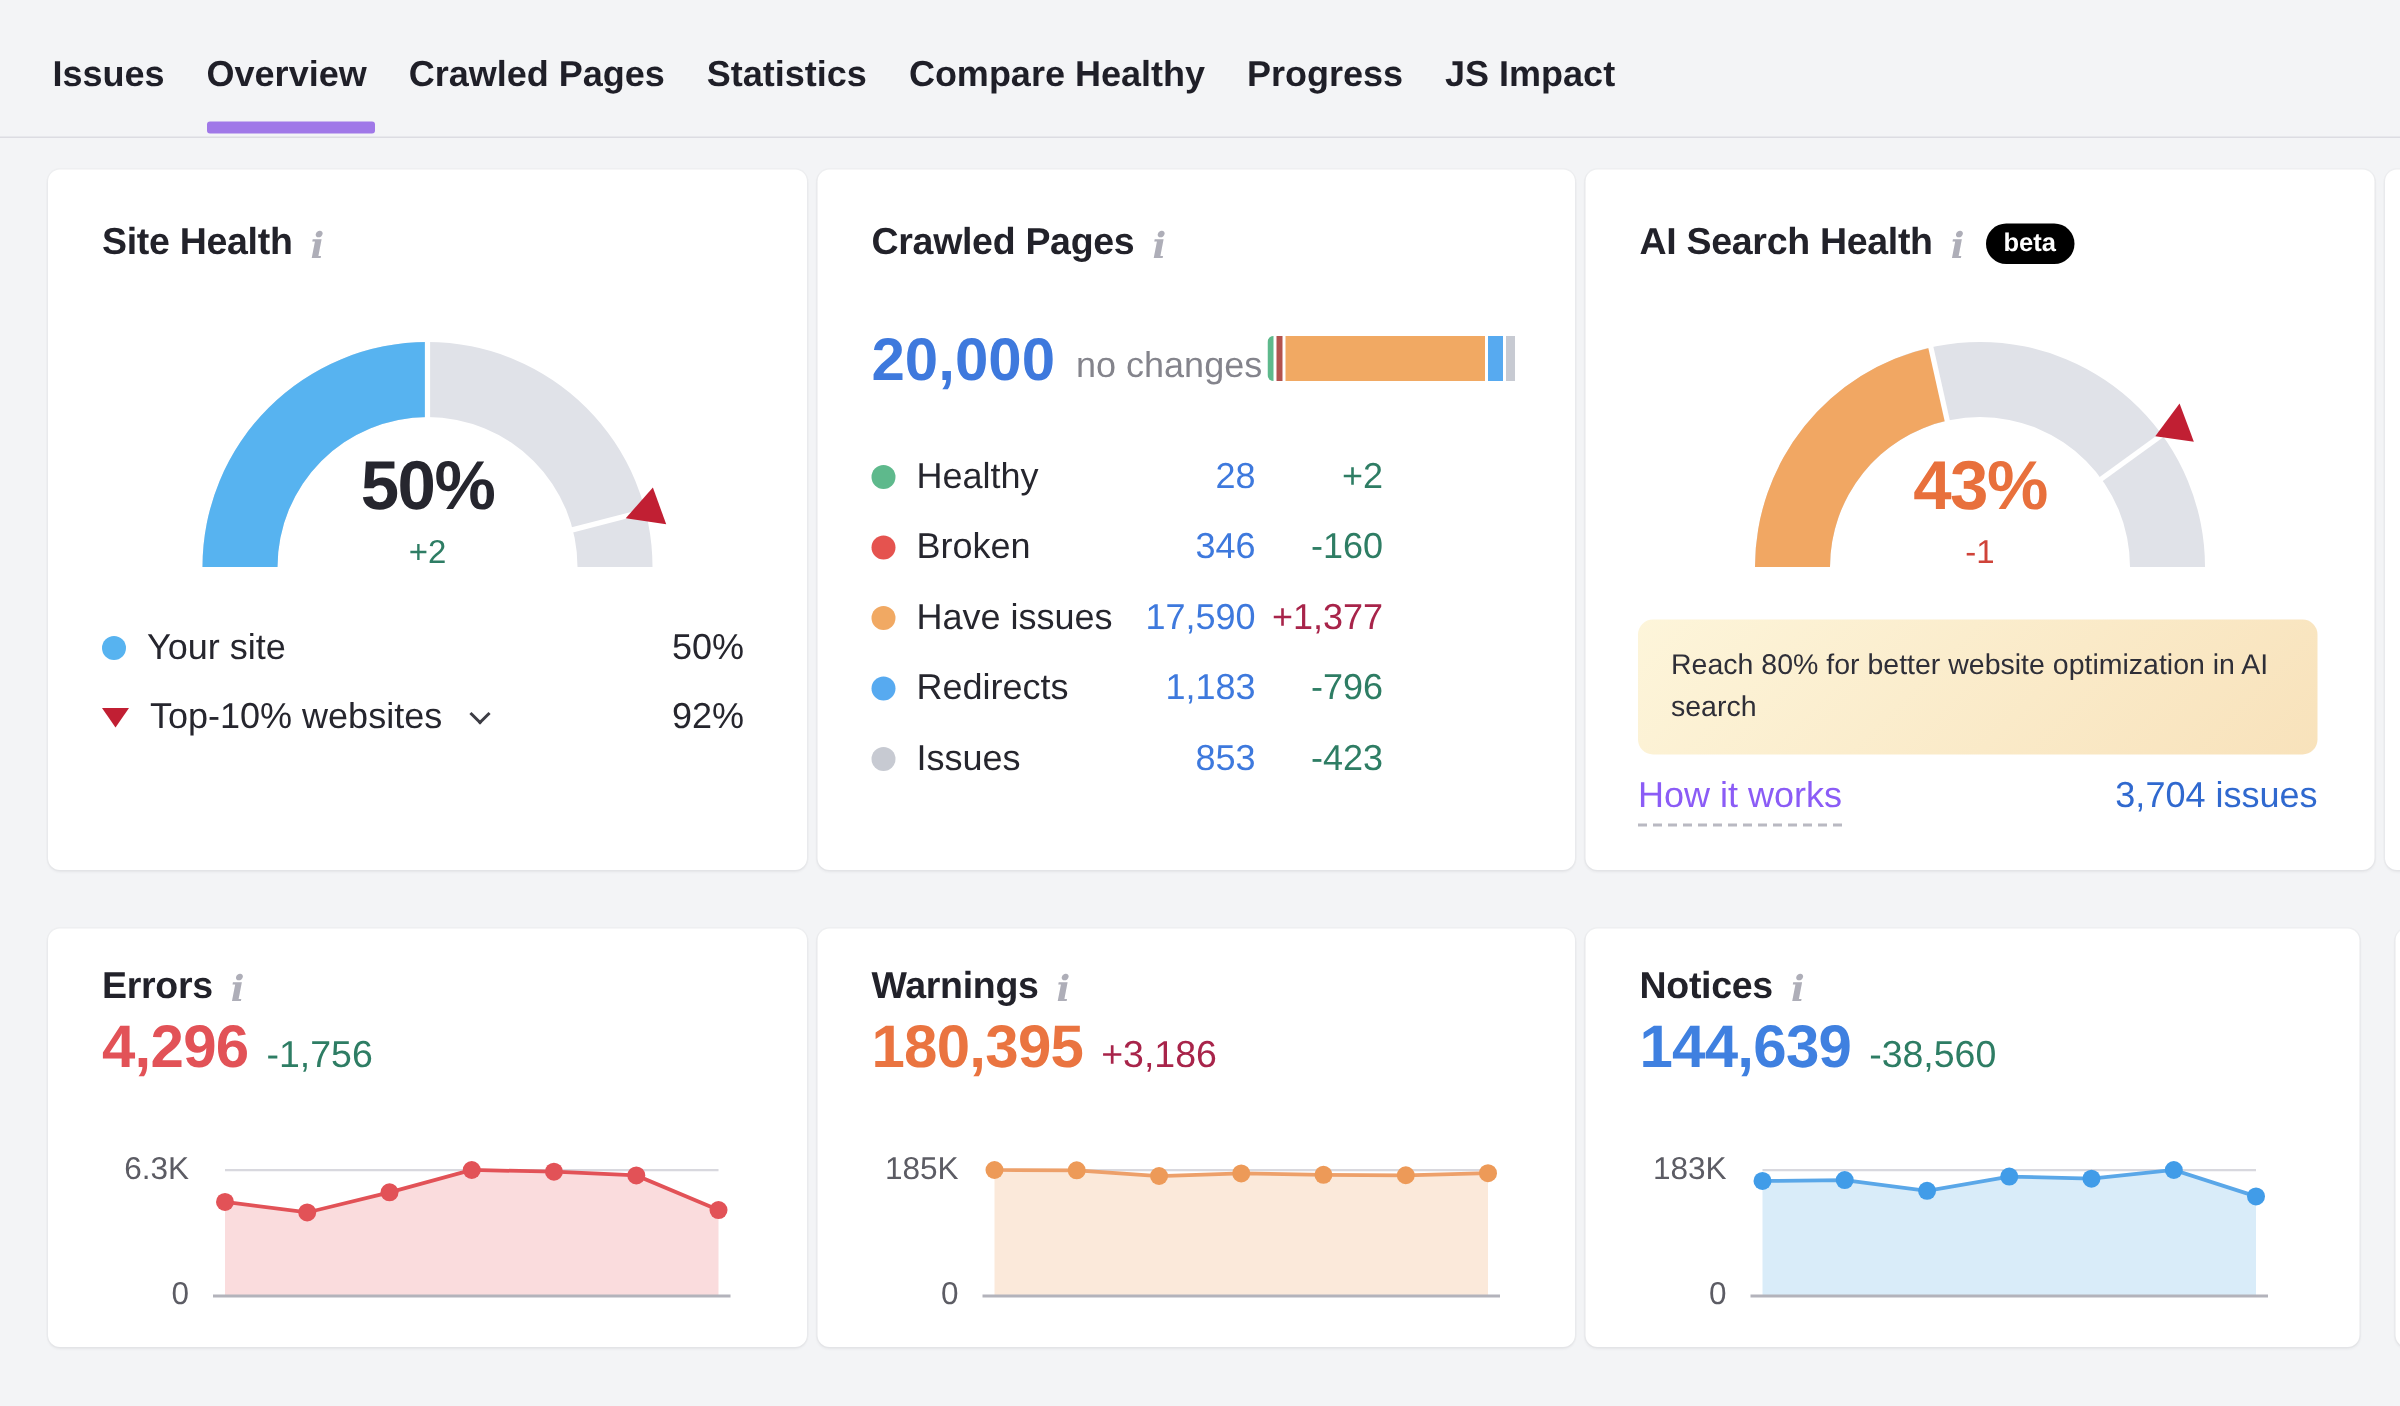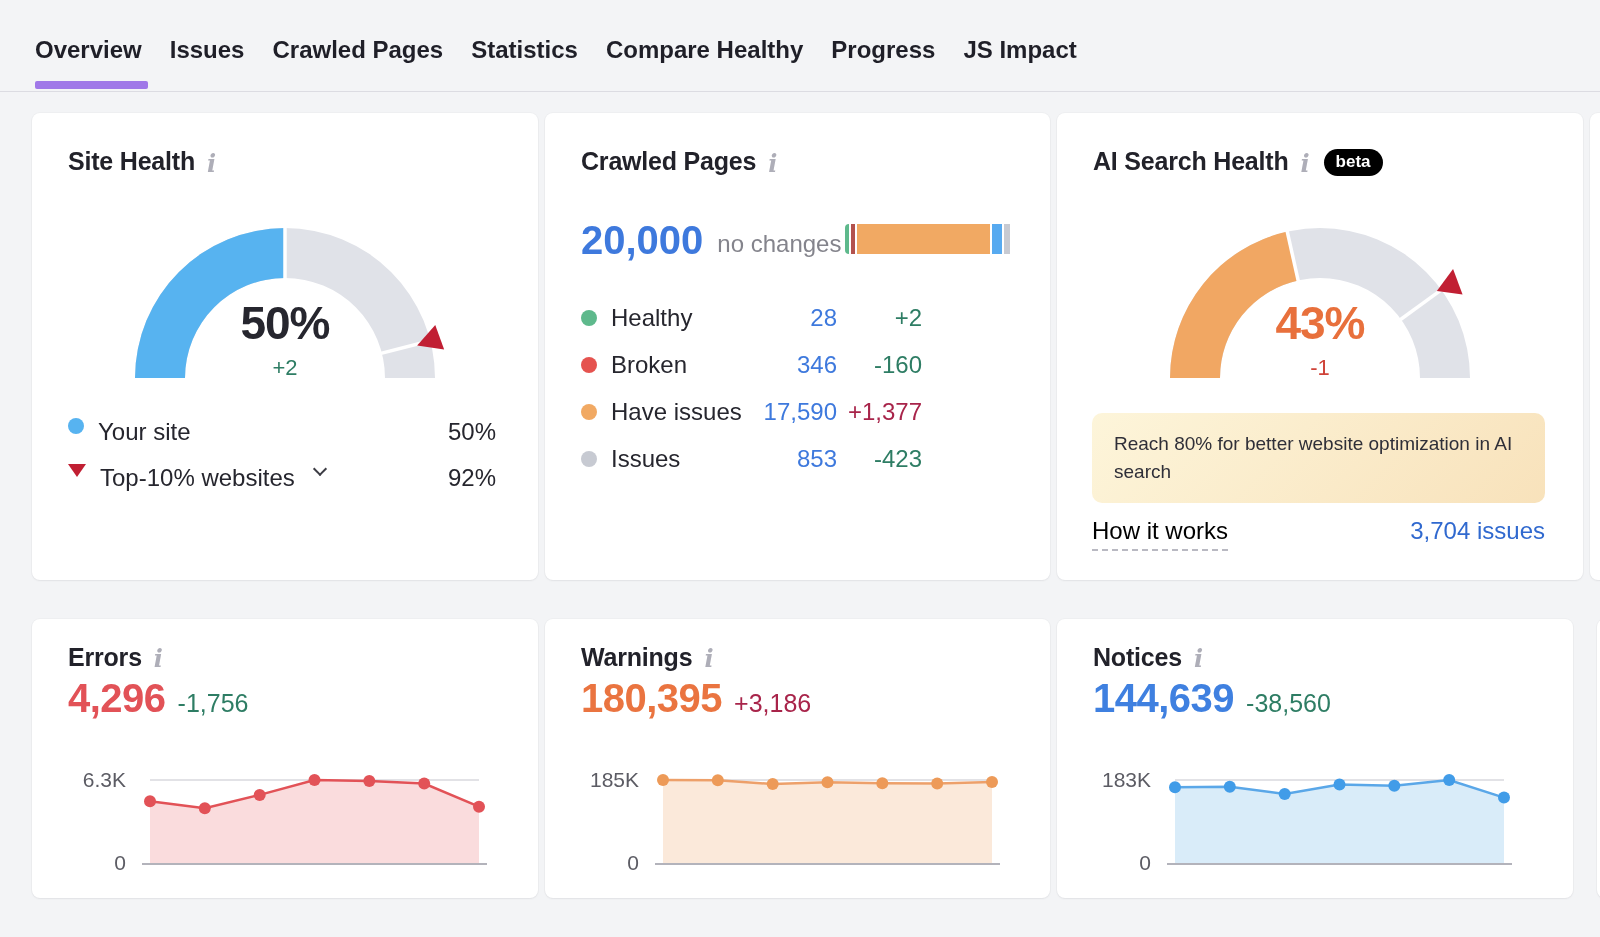--- a/index.html
+++ b/index.html
@@ -53,21 +53,21 @@
   .gauge-center { position:absolute; left:0; right:0; top:80px; text-align:center; }
   .gauge-value  { font-size:46px; font-weight:700; color:#26262e; letter-spacing:-1px; }
   #card-ai .gauge-value { color:#e8703c; }
   .gauge-change { font-size:22px; margin-top:5px; }
   #card-ai .gauge-change { color:#cf4339; }
   .good { color:#2e7d64; }
   .bad  { color:#a8244a; }
   
   .sh-legend { position:absolute; left:36px; right:42px; top:296px; }
   .leg-row  { display:flex; align-items:center; height:46px; font-size:24px; color:#26262e; }
-  .leg-left { display:flex; gap:14px; flex:1; }
+  .leg-left { display:flex; align-items:center; gap:14px; flex:1; }
   .leg-val  { font-weight:400; }
   .dot { width:16px; height:16px; border-radius:50%; display:inline-block; flex:none; }
   .tri-down {
     width:0; height:0; display:inline-block; flex:none;
     border-left:9px solid transparent; border-right:9px solid transparent;
     border-top:13px solid #c11f33;
   }
   .chev {
     width:10px; height:10px; display:inline-block; margin-left:6px; margin-bottom:4px;
     border-right:2.5px solid #3c3c44; border-bottom:2.5px solid #3c3c44;
@@ -89,21 +89,21 @@
   
   .ai-note {
     position:absolute; left:35px; right:38px; top:300px; border-radius:10px;
     background:linear-gradient(135deg,#fdf5da,#f8e2bb);
     padding:17px 22px; font-size:19px; line-height:28px; color:#2f2f38;
   }
   .ai-footer {
     position:absolute; left:35px; right:38px; top:404px;
     display:flex; justify-content:space-between; align-items:baseline; font-size:24px;
   }
-  .how-link    { color:#000000; border-bottom:2px dashed #b9b9c2; padding-bottom:4px; cursor:pointer; }
+  .how-link    { color:#8b5cf6; border-bottom:2px dashed #b9b9c2; padding-bottom:4px; cursor:pointer; }
   .issues-link { color:#3069cf; cursor:pointer; }
   
   .sm-head    { display:flex; align-items:center; gap:12px; padding:24px 36px 0; }
   .sm-big-row { display:flex; align-items:baseline; gap:12px; padding:0 36px; margin-top:4px; }
   .sm-big     { font-size:40px; font-weight:700; letter-spacing:-0.5px; }
   #card-errors   .sm-big { color:#e25257; }
   #card-warnings .sm-big { color:#ea7440; }
   #card-notices  .sm-big { color:#3f80e0; }
   .sm-delta   { font-size:25px; }
   .trend      { position:absolute; left:36px; top:153px; display:flex; }
@@ -111,22 +111,22 @@
   .ylab-top   { position:absolute; right:8px; top:-4px;  font-size:21px; color:#5c5c64; }
   .ylab-zero  { position:absolute; right:8px; top:79px;  font-size:21px; color:#5c5c64; }
   .trend svg  { overflow:visible; display:block; }
 </style>
 </head>
 <body>
 
 <div class="page">
 
   <nav class="nav" id="nav-tabs">
+      <div class="tab">Issues</div>
       <div class="tab active">Overview</div>
-      <div class="tab">Issues</div>
       <div class="tab">Crawled Pages</div>
       <div class="tab">Statistics</div>
       <div class="tab">Compare Healthy</div>
       <div class="tab">Progress</div>
       <div class="tab">JS Impact</div>
     </nav>
 
   <section class="card" id="card-site-health">
     <div class="card-head">
       <span class="card-title">Site Health</span>
@@ -199,20 +199,28 @@
           <span class="cp-num">346</span>
           <span class="cp-chg good">-160</span>
         </div>
         <div class="cp-row">
           <span class="cp-lbl">
             <i class="dot" style="background:#f1a963"></i>
             <span>Have issues</span>
           </span>
           <span class="cp-num">17,590</span>
           <span class="cp-chg bad">+1,377</span>
+        </div>
+        <div class="cp-row">
+          <span class="cp-lbl">
+            <i class="dot" style="background:#57aaf0"></i>
+            <span>Redirects</span>
+          </span>
+          <span class="cp-num">1,183</span>
+          <span class="cp-chg good">-796</span>
         </div>
         <div class="cp-row">
           <span class="cp-lbl">
             <i class="dot" style="background:#c7cad2"></i>
             <span>Issues</span>
           </span>
           <span class="cp-num">853</span>
           <span class="cp-chg good">-423</span>
         </div>
       </div>

